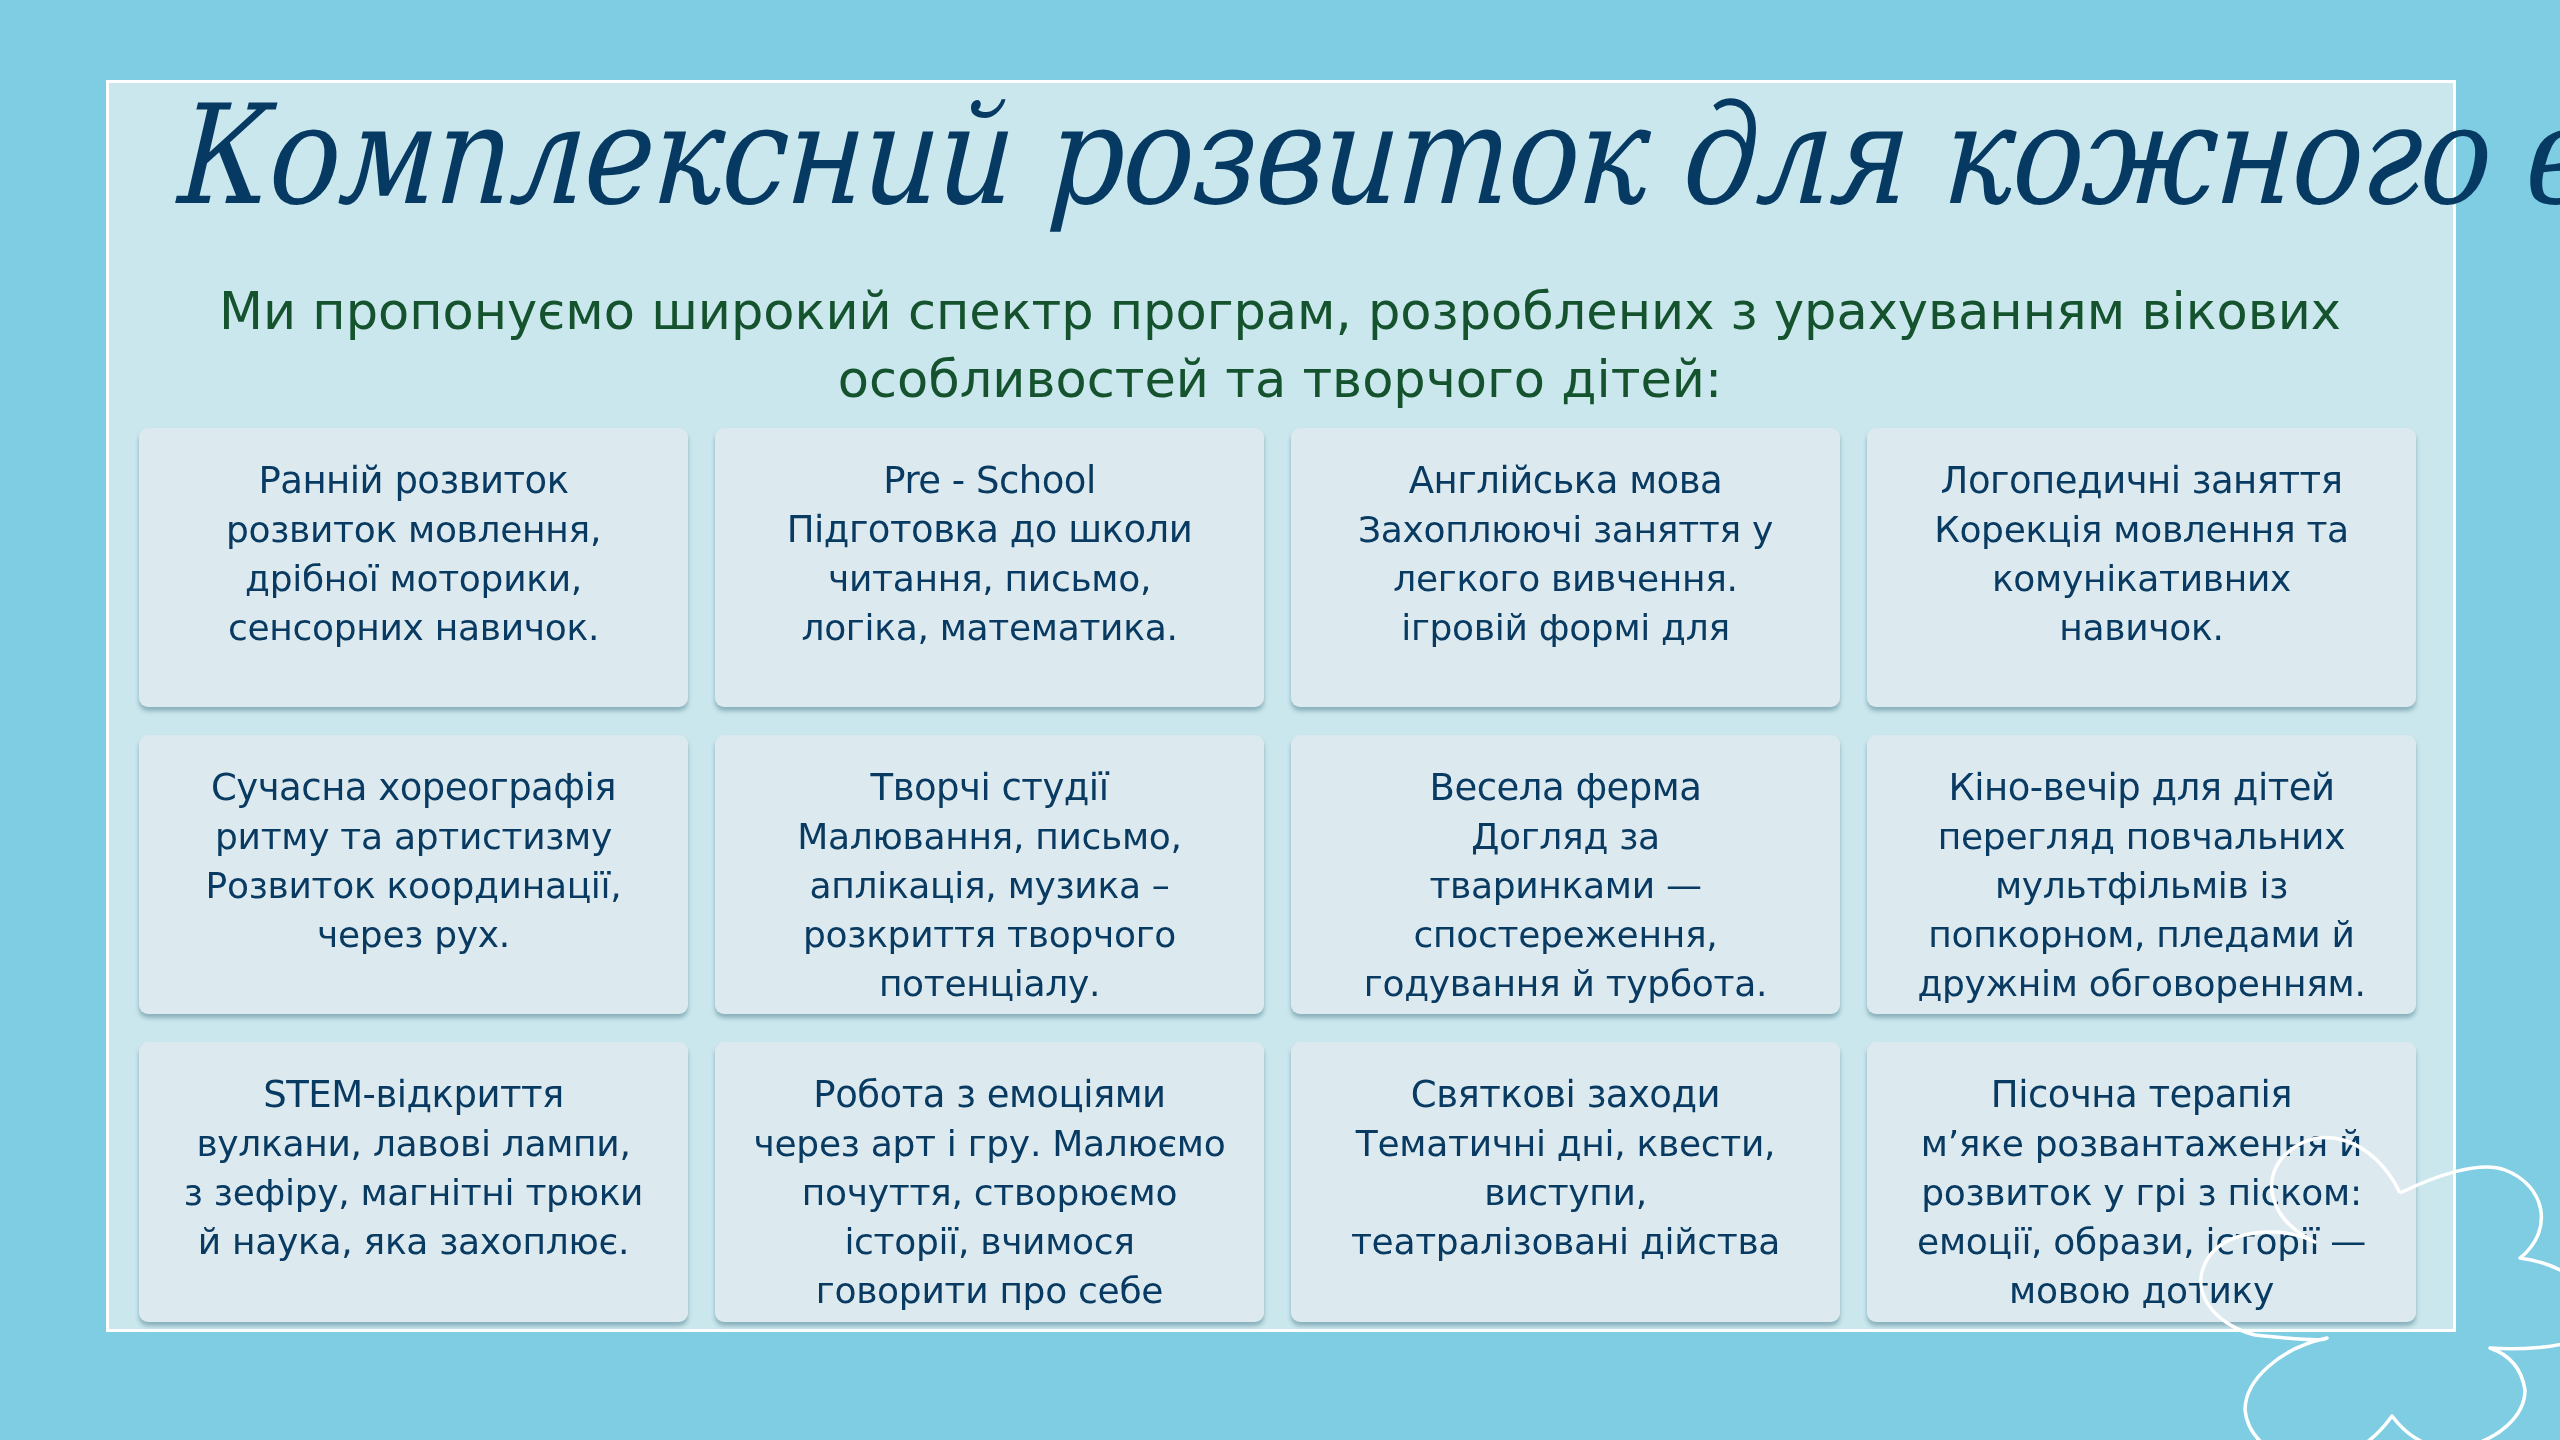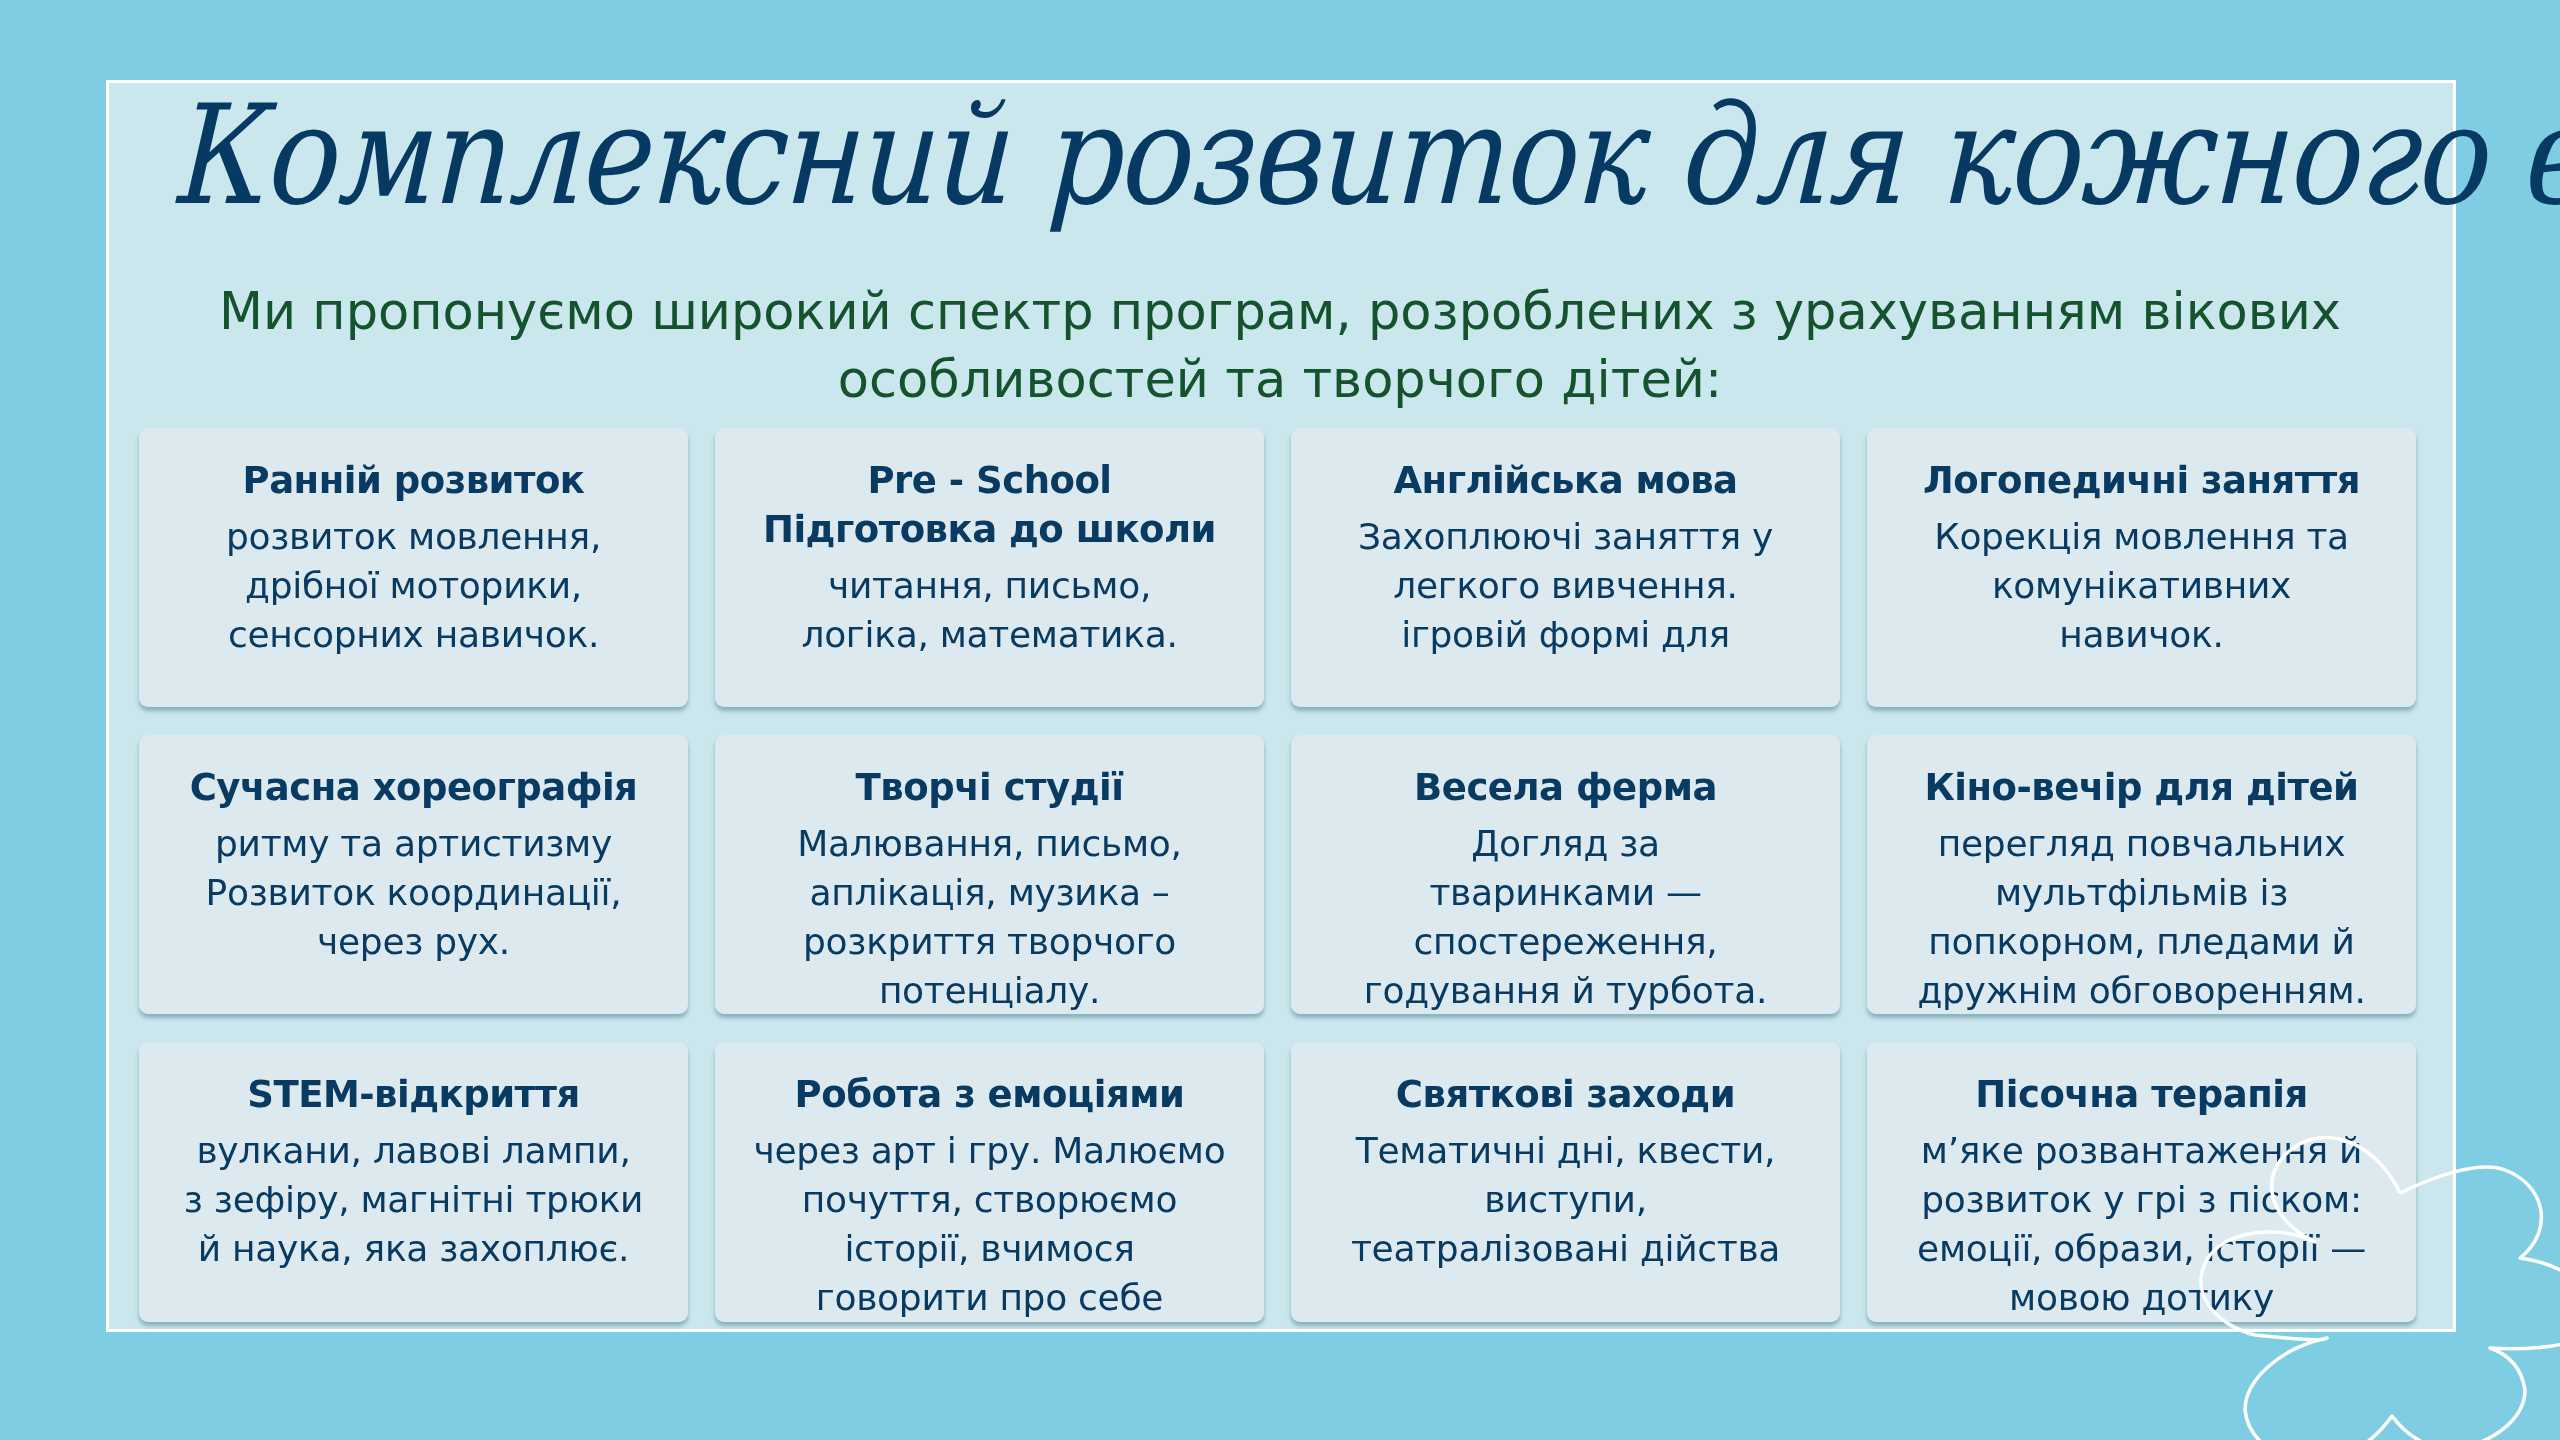--- a/index.html
+++ b/index.html
@@ -67,32 +67,31 @@
       border-radius: 9px;
       box-shadow: 0 4px 4px rgba(60, 110, 130, 0.45);
       text-align: center;
       color: #083a62;
       padding: 28px 8px 0 8px;
       box-sizing: border-box;
       overflow: hidden;
     }
     .card-title {
       font-family: "DejaVu Sans", sans-serif;
-      font-weight: bold;
+      font-weight: normal;
       font-size: 37px;
       line-height: 49px;
       letter-spacing: -0.5px;
     }
     .card-body {
       font-family: "DejaVu Sans", sans-serif;
       font-weight: normal;
       font-size: 36px;
       line-height: 49px;
       letter-spacing: -0.3px;
-      margin-top: 7px;
     }
     .card-body span, .card-title span {
       display: block;
       white-space: nowrap;
     }
     .flower {
       position: absolute;
       left: 2160px;
       top: 1080px;
       width: 420px;

